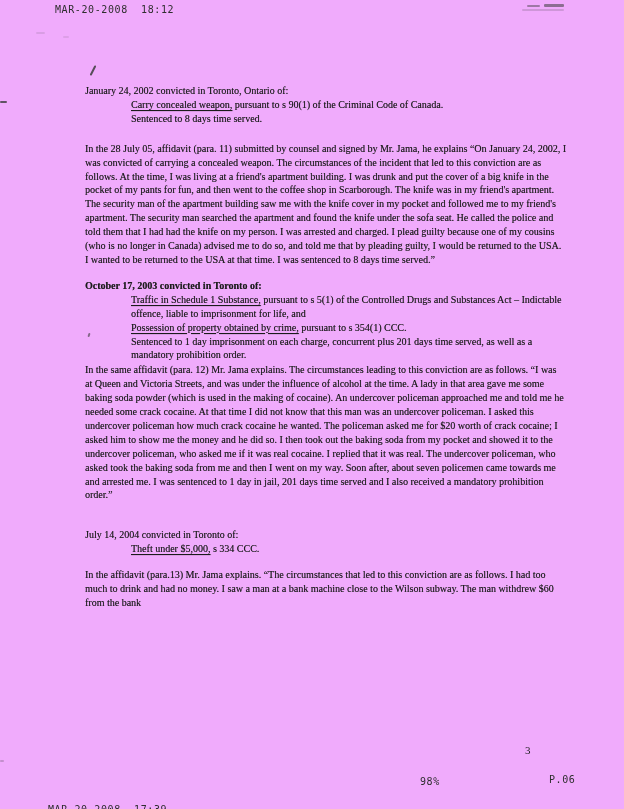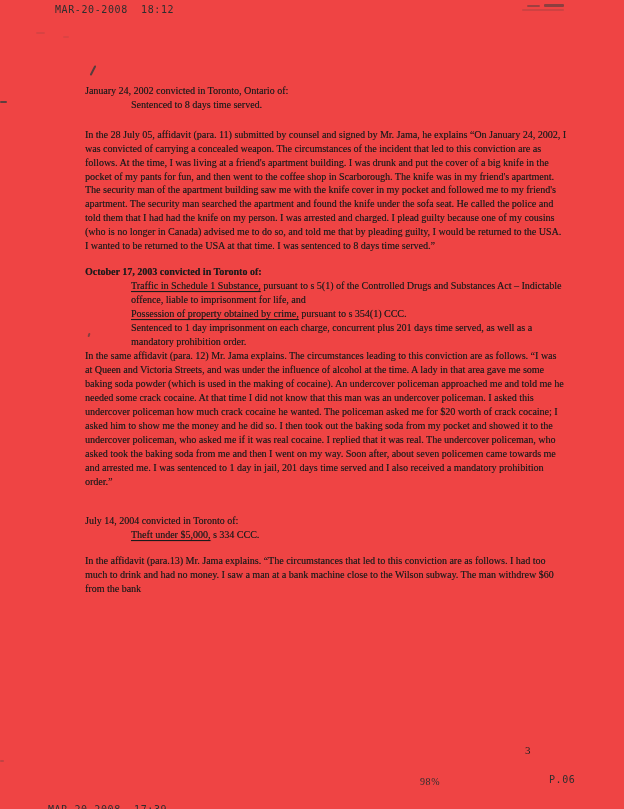--- a/index.html
+++ b/index.html
@@ -4,36 +4,36 @@
 <style>
   html, body { margin:0; padding:0; }
   body {
     width:624px; height:809px;
     background:#ffffff;
     position:relative;
     overflow:hidden;
   }
   .page {
     position:absolute; inset:0;
-    background:#ef4444;
+    background:#f0abfc;
     font-family:"Liberation Serif", serif;
     color:#1b1b1b;
   }
   
   .fax {
     position:absolute;
     font-family:"DejaVu Sans Mono", monospace;
     font-size:10px;
     color:#2e2e2e;
     letter-spacing:0.6px;
     white-space:pre;
   }
   .fax-top-left    { left:55px;  top:4px; }
   .fax-bottom-left { left:48px;  top:804px; }
-  .fax-percent     { left:420px; top:776px;font-family:Liberation Serif, serif; }
+  .fax-percent     { left:420px; top:776px; }
   .fax-page        { left:549px; top:774px; }
   
   .body-text {
     position:absolute;
     left:85px; top:84px; width:481px;
     font-size:10px;
     line-height:13.9px;
     text-align:left;
     text-shadow:0.2px 0.2px 0.5px rgba(25,25,25,0.55);
   }
@@ -76,20 +76,21 @@
   <div class="art art-slash"></div>
   <div class="art art-edge-1"></div>
   <div class="art art-tick"></div>
   <div class="art art-speck-1"></div>
   <div class="art art-speck-2"></div>
   <div class="art art-speck-3"></div>
 
   <div class="body-text">
 
     <div class="block">January 24, 2002 convicted in Toronto, Ontario of:</div>
+    <div class="block indent"><span class="u">Carry concealed weapon,</span><span> pursuant to s 90(1) of the Criminal Code of Canada.</span></div>
     <div class="block indent">Sentenced to 8 days time served.</div>
 
     <div class="block mt-para1">In the 28 July 05, affidavit (para. 11) submitted by counsel and signed by Mr. Jama, he explains “On January 24, 2002, I was convicted of carrying a concealed weapon. The circumstances of the incident that led to this conviction are as follows. At the time, I was living at a friend's apartment building. I was drunk and put the cover of a big knife in the pocket of my pants for fun, and then went to the coffee shop in Scarborough. The knife was in my friend's apartment. The security man of the apartment building saw me with the knife cover in my pocket and followed me to my friend's apartment. The security man searched the apartment and found the knife under the sofa seat. He called the police and told them that I had had the knife on my person. I was arrested and charged. I plead guilty because one of my cousins (who is no longer in Canada) advised me to do so, and told me that by pleading guilty, I would be returned to the USA. I wanted to be returned to the USA at that time. I was sentenced to 8 days time served.”</div>
 
     <div class="block mt-sec2">October 17, 2003 convicted in Toronto of:</div>
     <div class="block indent"><span class="u">Traffic in Schedule 1 Substance,</span><span> pursuant to s 5(1) of the Controlled Drugs and Substances Act – Indictable offence, liable to imprisonment for life, and</span></div>
     <div class="block indent"><span class="u">Possession of property obtained by crime,</span><span> pursuant to s 354(1) CCC.</span></div>
     <div class="block indent">Sentenced to 1 day imprisonment on each charge, concurrent plus 201 days time served, as well as a mandatory prohibition order.</div>
 
     <div class="block mt-para2">In the same affidavit (para. 12) Mr. Jama explains. The circumstances leading to this conviction are as follows. “I was at Queen and Victoria Streets, and was under the influence of alcohol at the time. A lady in that area gave me some baking soda powder (which is used in the making of cocaine). An undercover policeman approached me and told me he needed some crack cocaine. At that time I did not know that this man was an undercover policeman. I asked this undercover policeman how much crack cocaine he wanted. The policeman asked me for $20 worth of crack cocaine; I asked him to show me the money and he did so. I then took out the baking soda from my pocket and showed it to the undercover policeman, who asked me if it was real cocaine. I replied that it was real. The undercover policeman, who asked took the baking soda from me and then I went on my way. Soon after, about seven policemen came towards me and arrested me. I was sentenced to 1 day in jail, 201 days time served and I also received a mandatory prohibition order.”</div>

